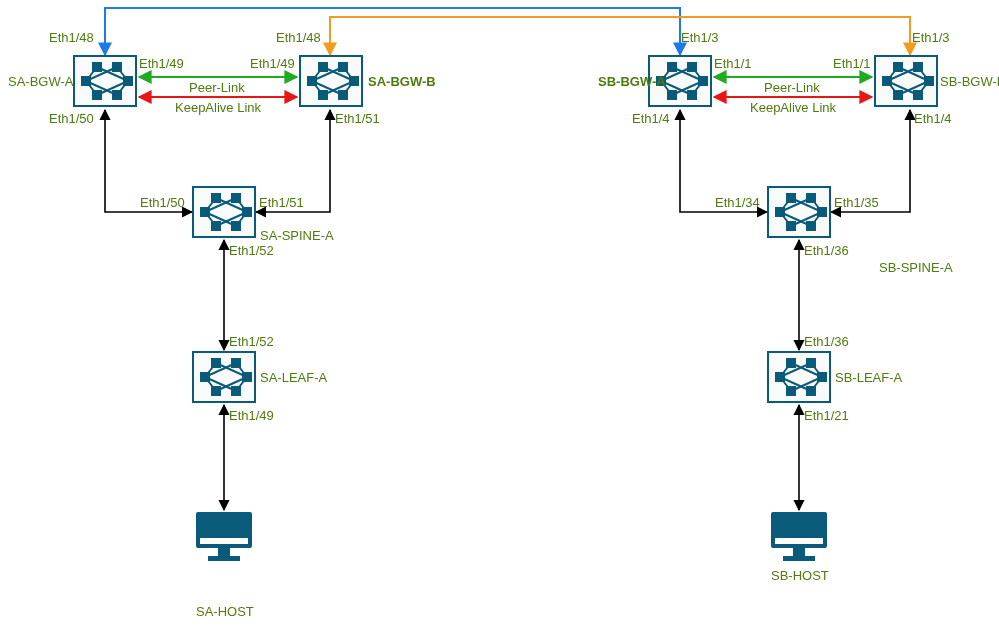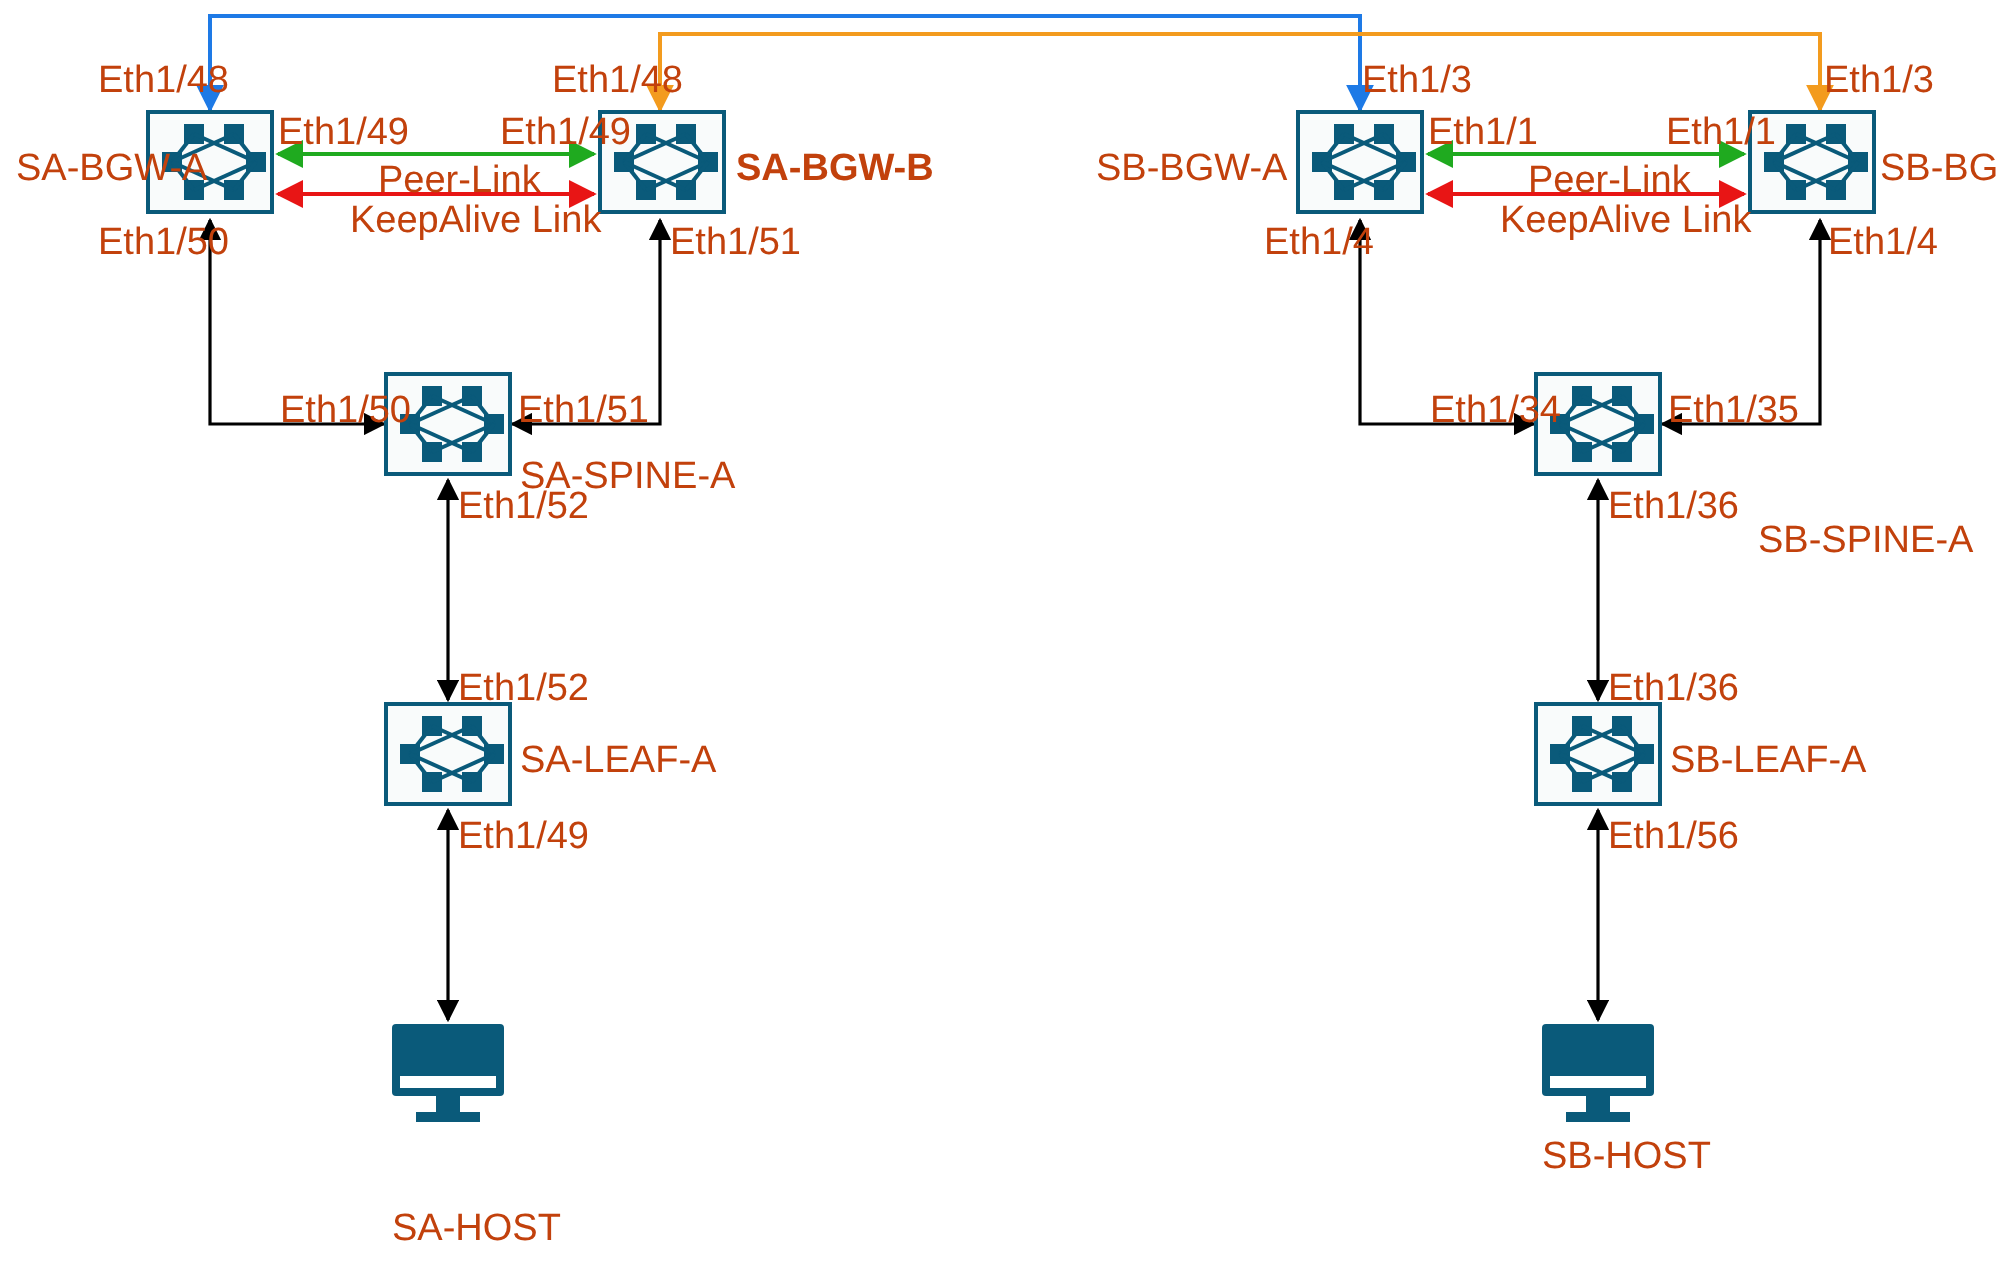--- a/index.html
+++ b/index.html
@@ -19,22 +19,22 @@
     background: #f9fbfb;
     display: flex;
     align-items: center;
     justify-content: center;
   }
   .host {
     position: absolute;
   }
   .label {
     position: absolute;
-    font-size: 19px;
-    color: #c2410c;
+    font-size: 13px;
+    color: #4d7c0f;
     white-space: nowrap;
   }
   svg.overlay {
     position: absolute;
     top: 0; left: 0;
     width: 999px;
     height: 633px;
     pointer-events: none;
   }
 </style>
@@ -156,21 +156,21 @@
     </svg>
 </div>
 <div class="host" style="left:771px; top:512px;">
   <svg width="56" height="50">
       <use href="#host-ic"></use>
     </svg>
 </div>
 
 <span class="label" style="left:8px;  top:74px;">SA-BGW-A</span>
 <span class="label" style="left:368px;top:74px;font-weight:bold;">SA-BGW-B</span>
-<span class="label" style="left:548px;top:74px;">SB-BGW-A</span>
+<span class="label" style="left:598px;top:74px;font-weight:bold;">SB-BGW-A</span>
 <span class="label" style="left:940px;top:74px;">SB-BGW-B</span>
 <span class="label" style="left:260px;top:228px;">SA-SPINE-A</span>
 <span class="label" style="left:879px;top:228px;margin-top:32px;">SB-SPINE-A</span>
 <span class="label" style="left:260px;top:370px;">SA-LEAF-A</span>
 <span class="label" style="left:835px;top:370px;">SB-LEAF-A</span>
 <span class="label" style="left:196px;top:568px;margin-top:36px;">SA-HOST</span>
 <span class="label" style="left:771px;top:568px;">SB-HOST</span>
 
 <span class="label" style="left:189px; top:80px;">Peer-Link</span>
 <span class="label" style="left:175px; top:100px;">KeepAlive Link</span>
@@ -197,13 +197,13 @@
 <span class="label" style="left:259px;top:195px;">Eth1/51</span>
 <span class="label" style="left:229px;top:243px;">Eth1/52</span>
 
 <span class="label" style="left:715px;top:195px;">Eth1/34</span>
 <span class="label" style="left:834px;top:195px;">Eth1/35</span>
 <span class="label" style="left:804px;top:243px;">Eth1/36</span>
 
 <span class="label" style="left:229px;top:334px;">Eth1/52</span>
 <span class="label" style="left:229px;top:408px;">Eth1/49</span>
 <span class="label" style="left:804px;top:334px;">Eth1/36</span>
-<span class="label" style="left:804px;top:408px;">Eth1/56</span>
+<span class="label" style="left:804px;top:408px;">Eth1/21</span>
 
 </body></html>

